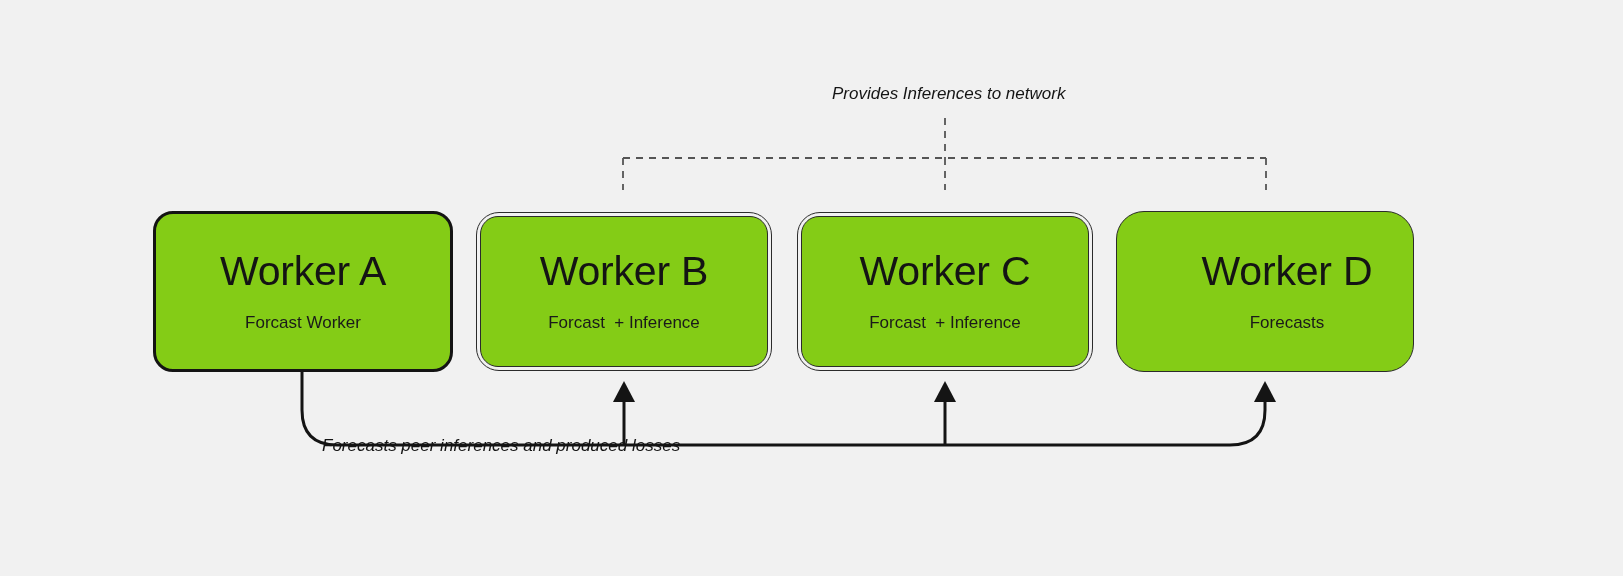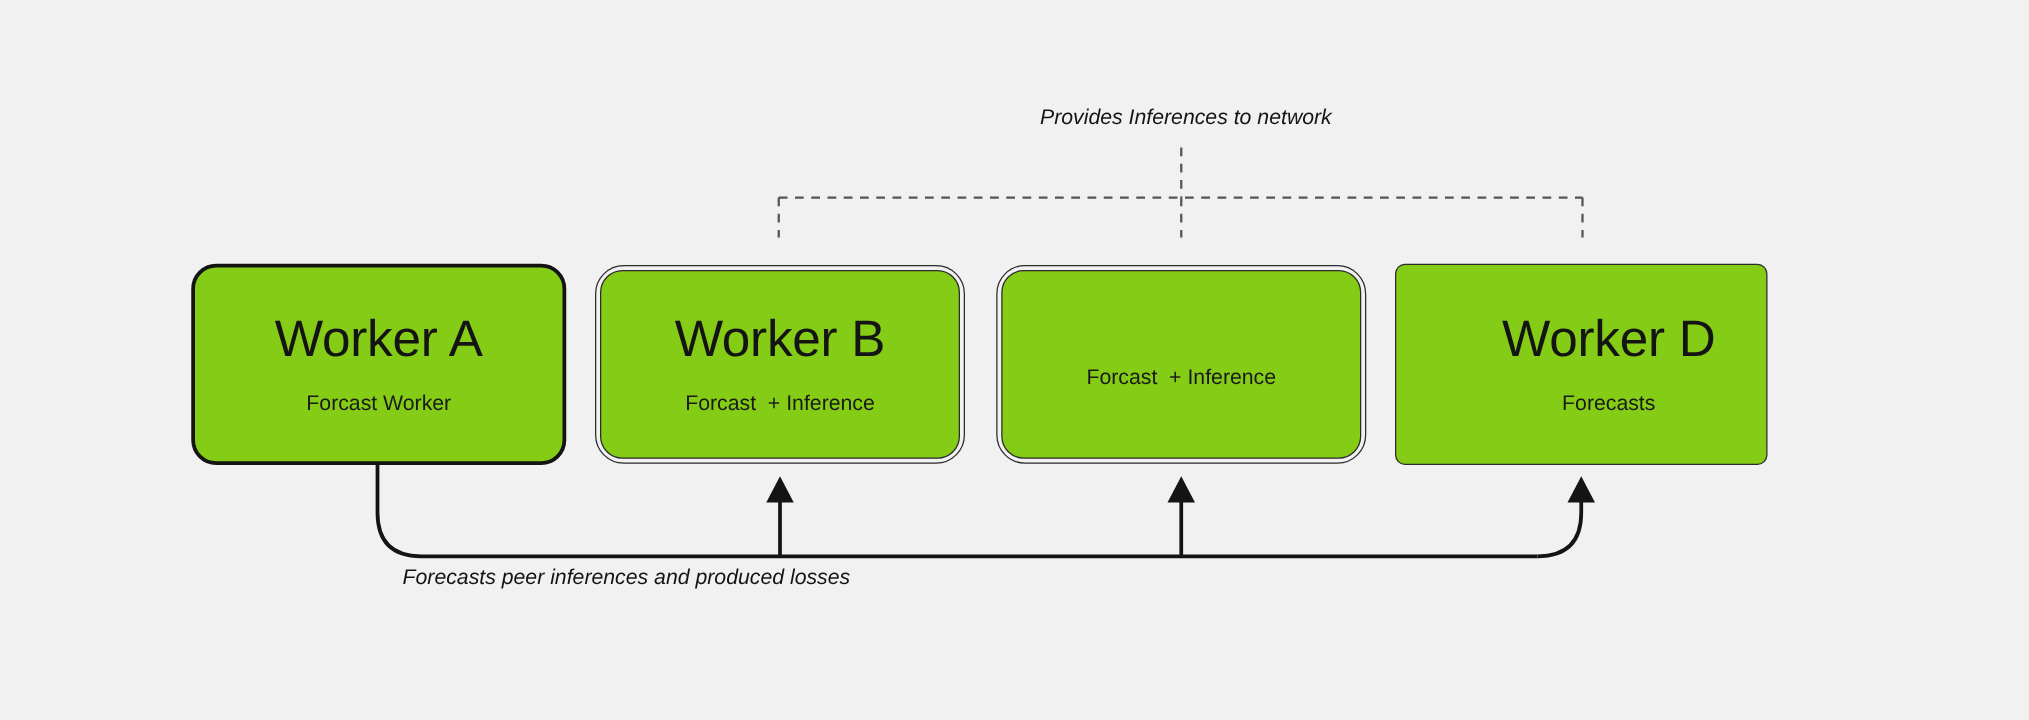--- a/index.html
+++ b/index.html
@@ -53,21 +53,21 @@
     white-space: pre;
   }
   
   .node.style-heavy {
     border: 3px solid #141414;
     border-radius: 20px;
   }
   
   .node.style-light {
     border: 1.6px solid #2b2b2b;
-    border-radius: 8px;
+    border-radius: 28px;
     padding-left: 44px;
   }
   
   .node.style-double {
     border: 1.6px solid #2b2b2b;
     border-radius: 18px;
   }
   .node.style-double::before {
     content: "";
     position: absolute;
@@ -85,21 +85,21 @@
     color: #141414;
     white-space: nowrap;
     font-style: italic;
   }
   #top-caption {
     left: 832px;
     top: 84px;
   }
   #bottom-caption {
     left: 322px;
-    top: 452px;
+    top: 436px;
   }
 </style>
 </head>
 <body>
 
 <div id="stage">
 
   <svg id="wires" viewBox="0 0 1623 576" xmlns="http://www.w3.org/2000/svg">
 
     <g stroke="#555555" stroke-width="1.8" fill="none" stroke-dasharray="7 6">
@@ -129,20 +129,21 @@
     <div class="title">Worker A</div>
     <div class="subtitle">Forcast Worker</div>
   </div>
 
   <div class="node style-double" style="left:480px; top:216px; width:288px; height:151px;">
     <div class="title">Worker B</div>
     <div class="subtitle">Forcast  + Inference</div>
   </div>
 
   <div class="node style-double" style="left:801px; top:216px; width:288px; height:151px;">
+    <div class="title">Worker C</div>
     <div class="subtitle">Forcast  + Inference</div>
   </div>
 
   <div class="node style-light" style="left:1116px; top:211px; width:298px; height:161px;">
     <div class="title">Worker D</div>
     <div class="subtitle">Forecasts</div>
   </div>
 
   <div class="caption" id="bottom-caption">Forecasts peer inferences and produced losses</div>
 

